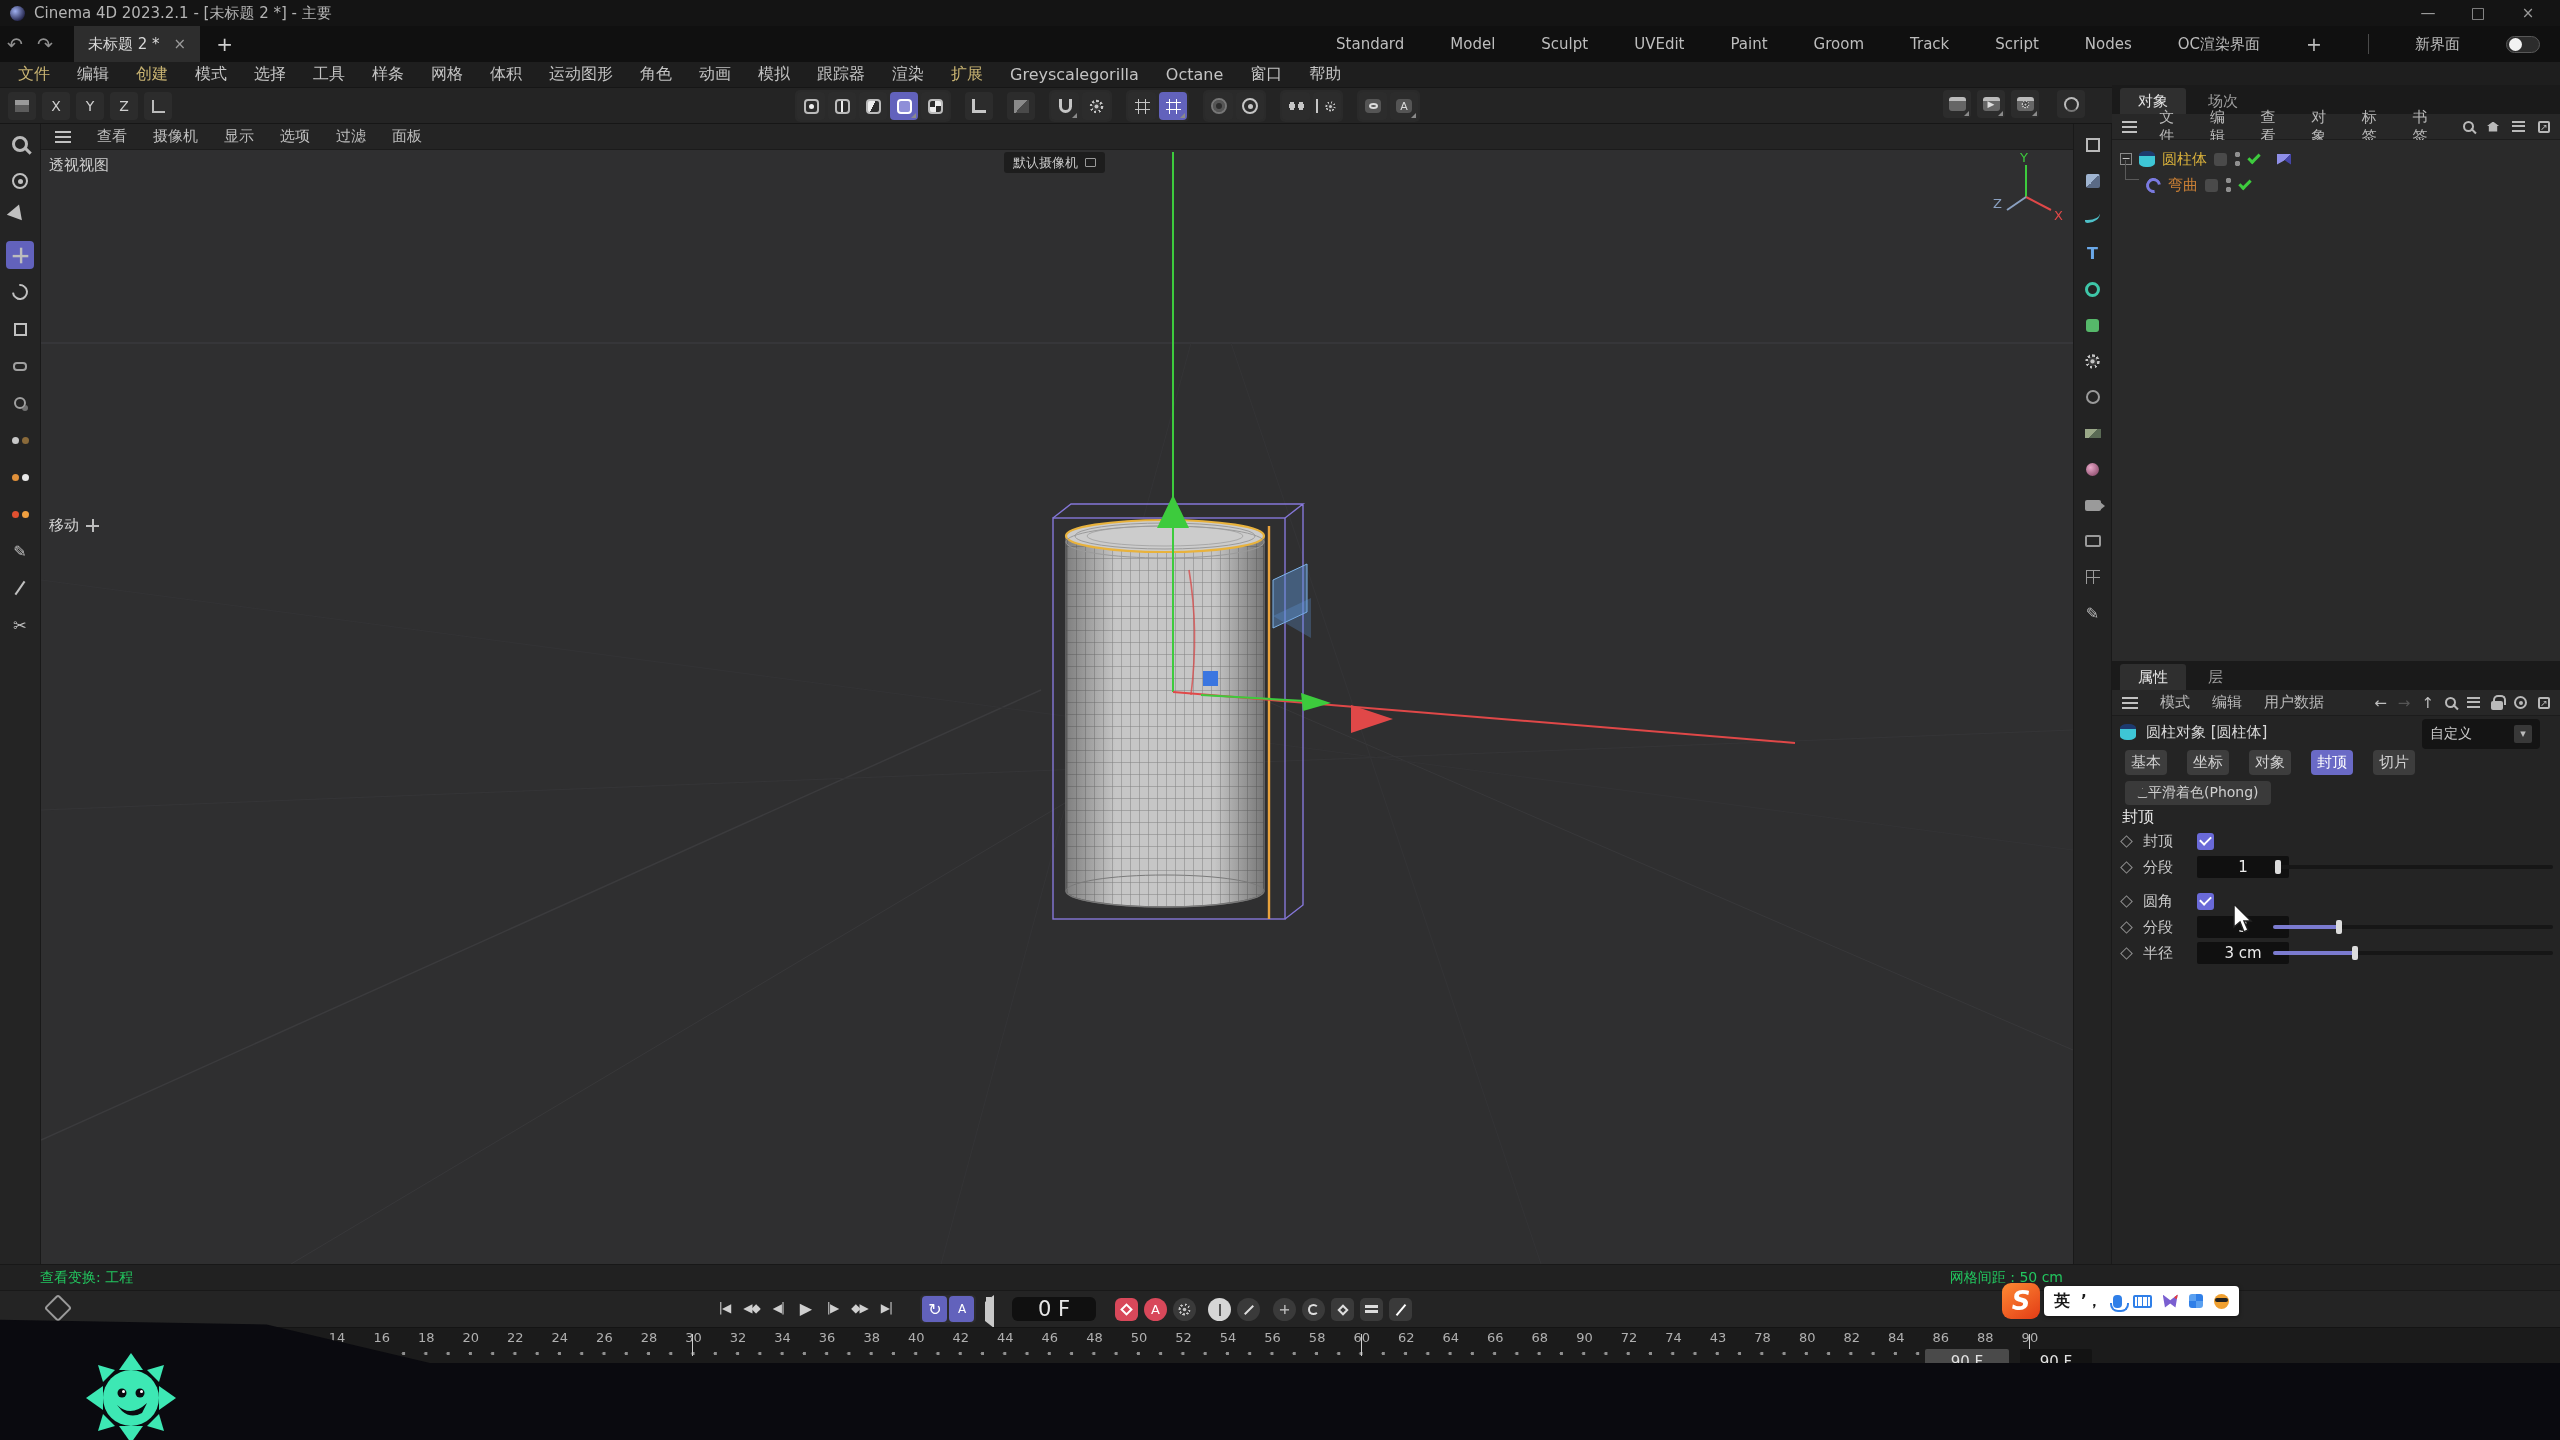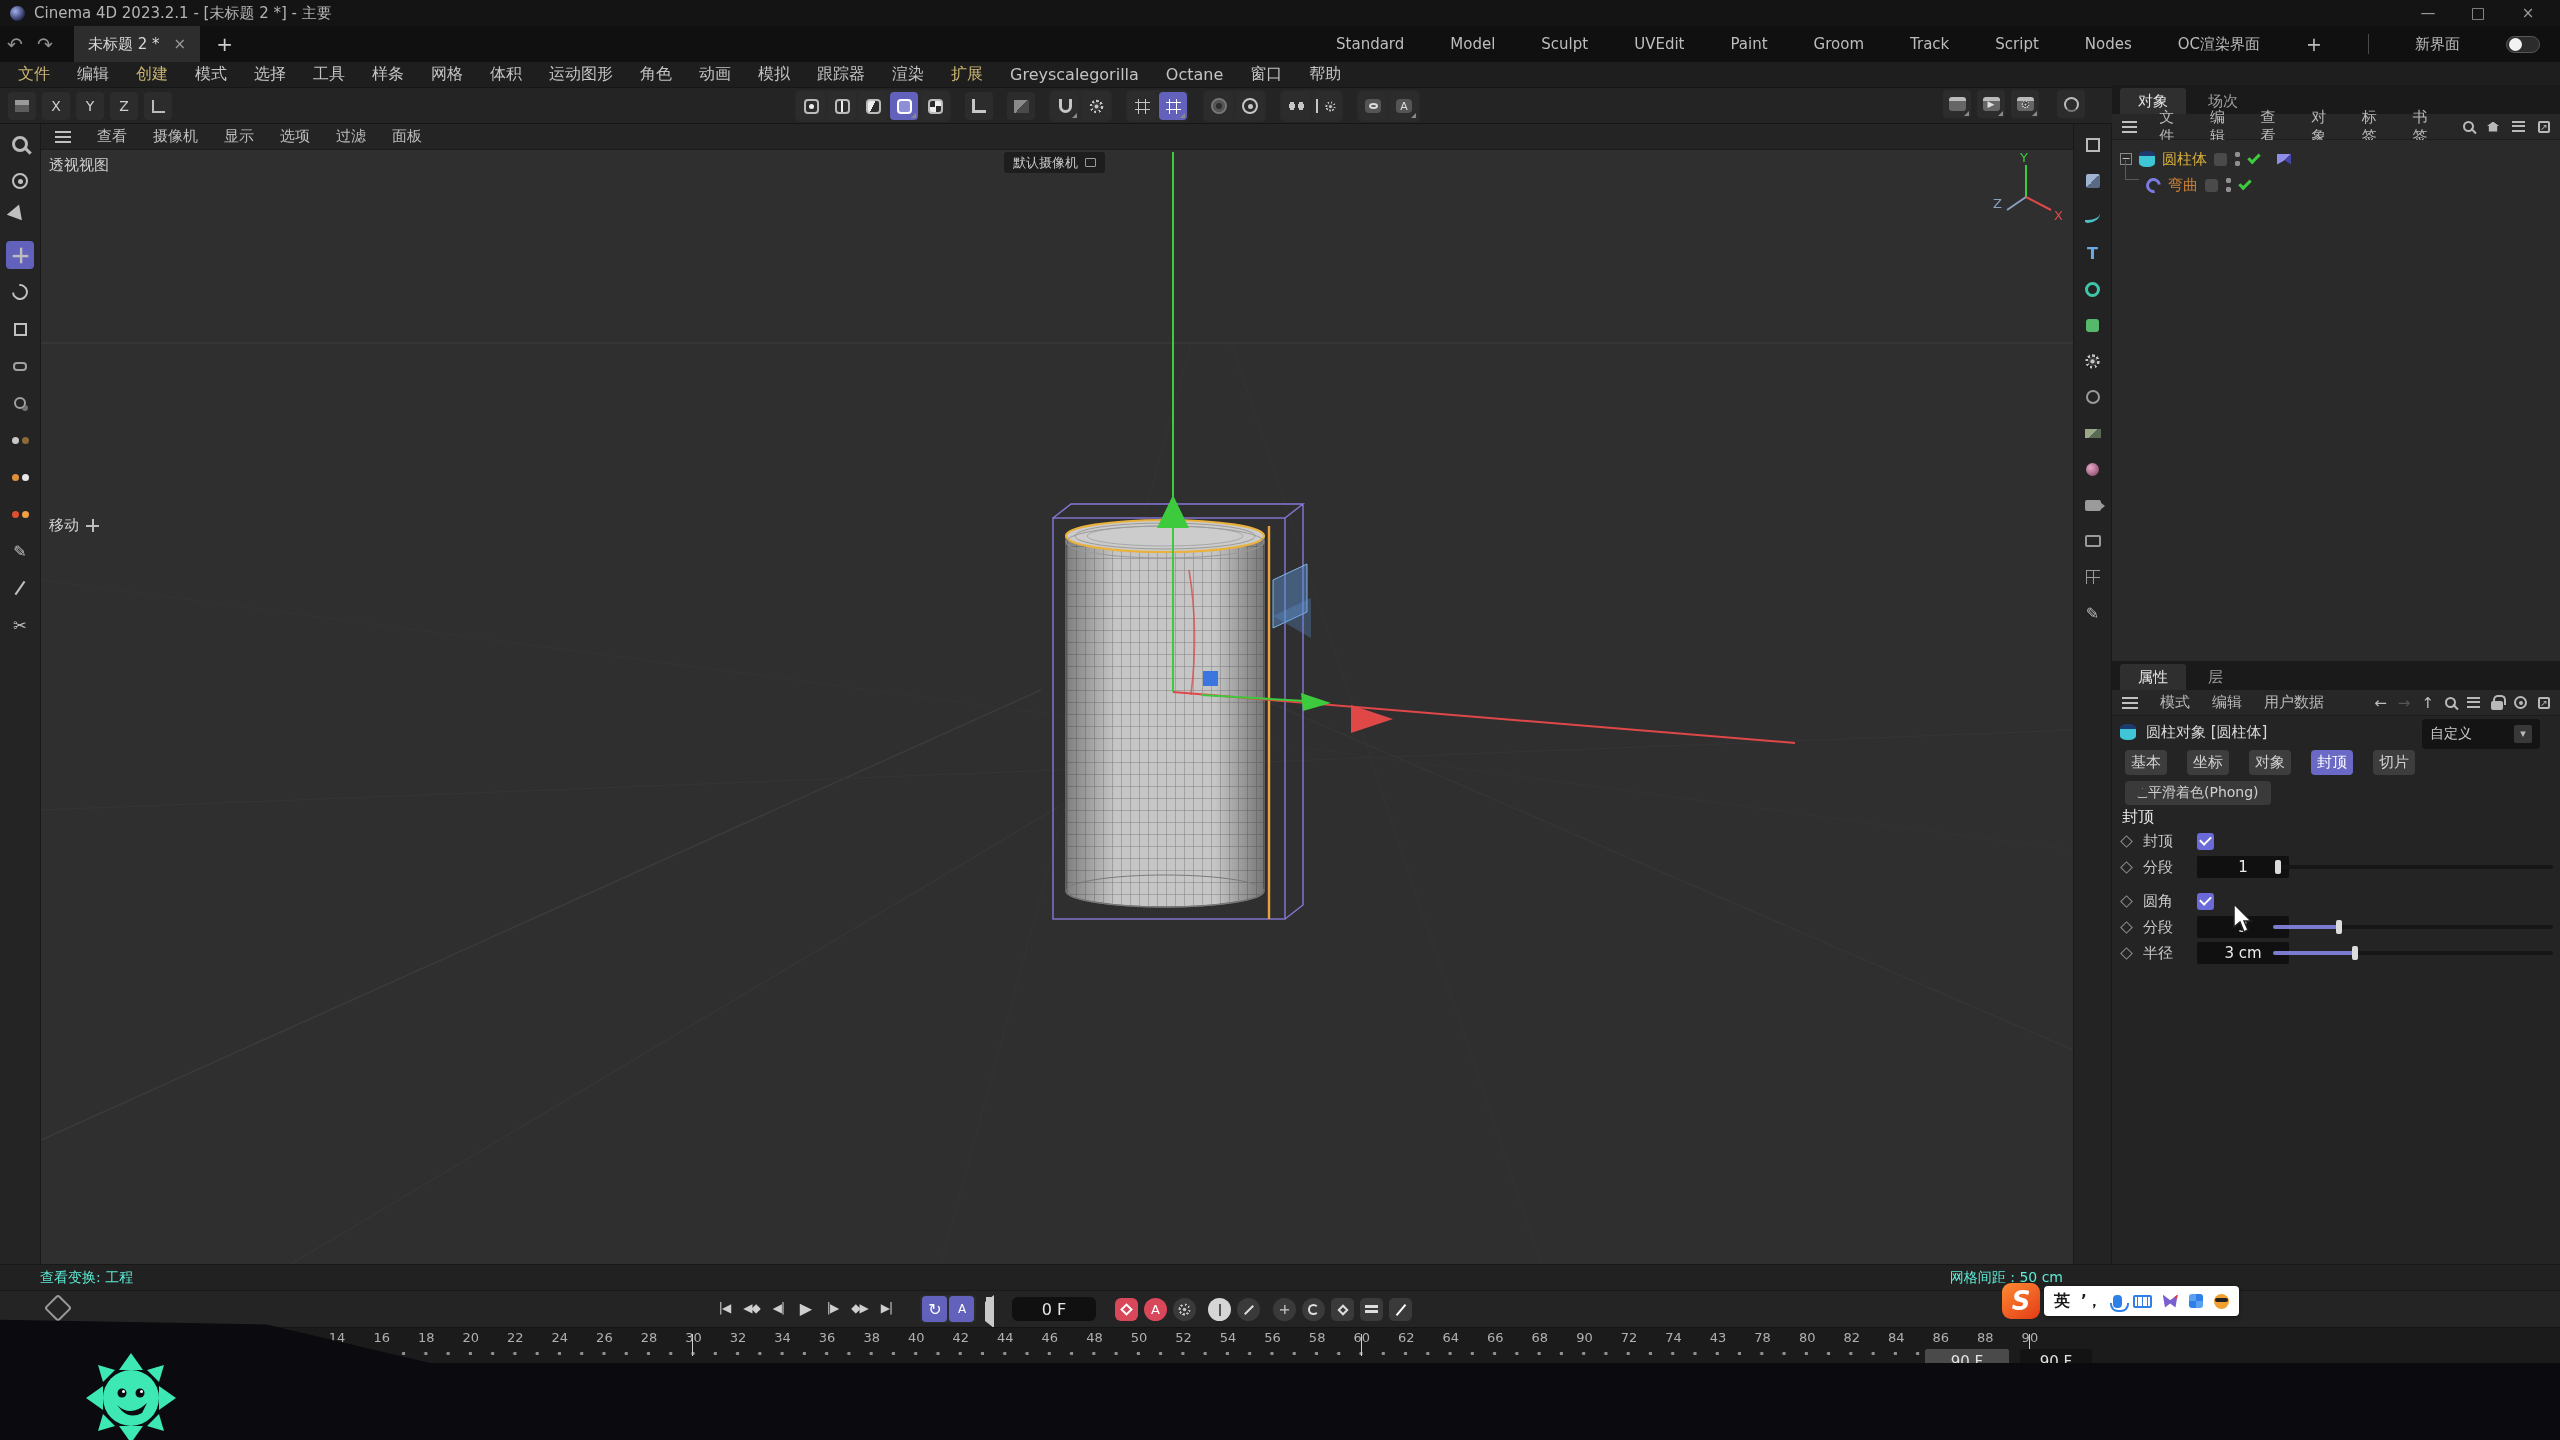--- a/index.html
+++ b/index.html
@@ -87,30 +87,30 @@
   .dia{width:9px;height:9px;border:1px solid #8f8f8f;transform:rotate(45deg);margin:0 12px 0 10px}
   .alabel{width:46px}
   .fld{width:92px;height:22px;background:#101010;border-radius:2px;color:#ececec;display:flex;align-items:center;justify-content:center;margin-left:8px}
   .cb{width:17px;height:17px;background:#6a6ad8;border-radius:3px;position:relative;margin-left:8px}
   .cb::after{content:"";position:absolute;left:3px;top:3px;width:9px;height:5px;border-left:2px solid #fff;border-bottom:2px solid #fff;transform:rotate(-45deg)}
   .sl{position:absolute;left:161px;width:280px;height:4px;background:#161616;border-radius:2px;top:10px}
   .sl .fill{position:absolute;left:0;top:0;height:4px;background:#7b7bd0;border-radius:2px}
   .sl .knob{position:absolute;top:-5px;width:6px;height:14px;background:#dcdcdc;border-radius:2px}
 
   
-  #status{left:0;top:1264px;width:2560px;height:26px;background:#212121;display:flex;align-items:center;font-size:14px;color:#5eead4;border-top:1px solid #181818}
+  #status{left:0;top:1264px;width:2560px;height:26px;background:#212121;display:flex;align-items:center;font-size:14px;color:#22c55e;border-top:1px solid #181818}
   #status .l{margin-left:40px}
   #status .r{position:absolute;right:497px}
   #timeline{left:0;top:1290px;width:2560px;height:37px;background:#242424;border-top:1px solid #191919}
   .tbtn{width:25px;height:26px;display:flex;align-items:center;justify-content:center;color:#cfcfcf;font-size:12px;letter-spacing:-1px}
   .tpill{height:28px;border-radius:4px;background:#2b2b2b;display:flex;align-items:center;padding:0 2px;gap:2px}
   .tsel{background:#6262bc;color:#fff;border-radius:4px}
   .spk{width:0;height:0;border:7px solid transparent;border-right:9px solid #c9c9c9;position:relative;margin-right:4px}
   .spk::after{content:"";position:absolute;left:1px;top:-5px;width:5px;height:10px;background:#c9c9c9}
-  #framefld{width:84px;height:24px;background:#101010;border-radius:6px;display:flex;align-items:center;justify-content:center;color:#e6e6e6;font-size:16px}
+  #framefld{width:84px;height:24px;background:#101010;border-radius:6px;display:flex;align-items:center;justify-content:center;color:#e6e6e6;font-size:21px}
   .rbtn{width:23px;height:23px;border-radius:50%;background:#d8485a;color:#fff;display:flex;align-items:center;justify-content:center;font-size:13px}
   .rbtn.sq{border-radius:6px}
   .gbtn{width:23px;height:23px;border-radius:50%;background:#3a3a3a;color:#ddd;display:flex;align-items:center;justify-content:center;font-size:12px}
   .gbtn.light{background:#d6d6d6;color:#333}
   #ruler{left:0;top:1327px;width:2560px;height:36px;background:#1b1b1b;border-top:1px solid #141414}
   #rnums{position:absolute;left:3px;top:2px;display:flex}
   .rcell{width:44.56px;text-align:center;font-size:13px;color:#b0b0b0}
   #rdots{position:absolute;left:14px;top:23px;width:2030px;height:5px;background-image:radial-gradient(circle 2px at 11px 2.5px,#8f8f8f 1.5px,transparent 2px);background-size:22.28px 5px}
   .majtick{position:absolute;top:6px;width:1px;height:22px;background:#cfcfcf}
   .endfld{position:absolute;height:26px;display:flex;align-items:center;justify-content:center;font-size:15px;color:#e2e2e2;border-radius:2px}

